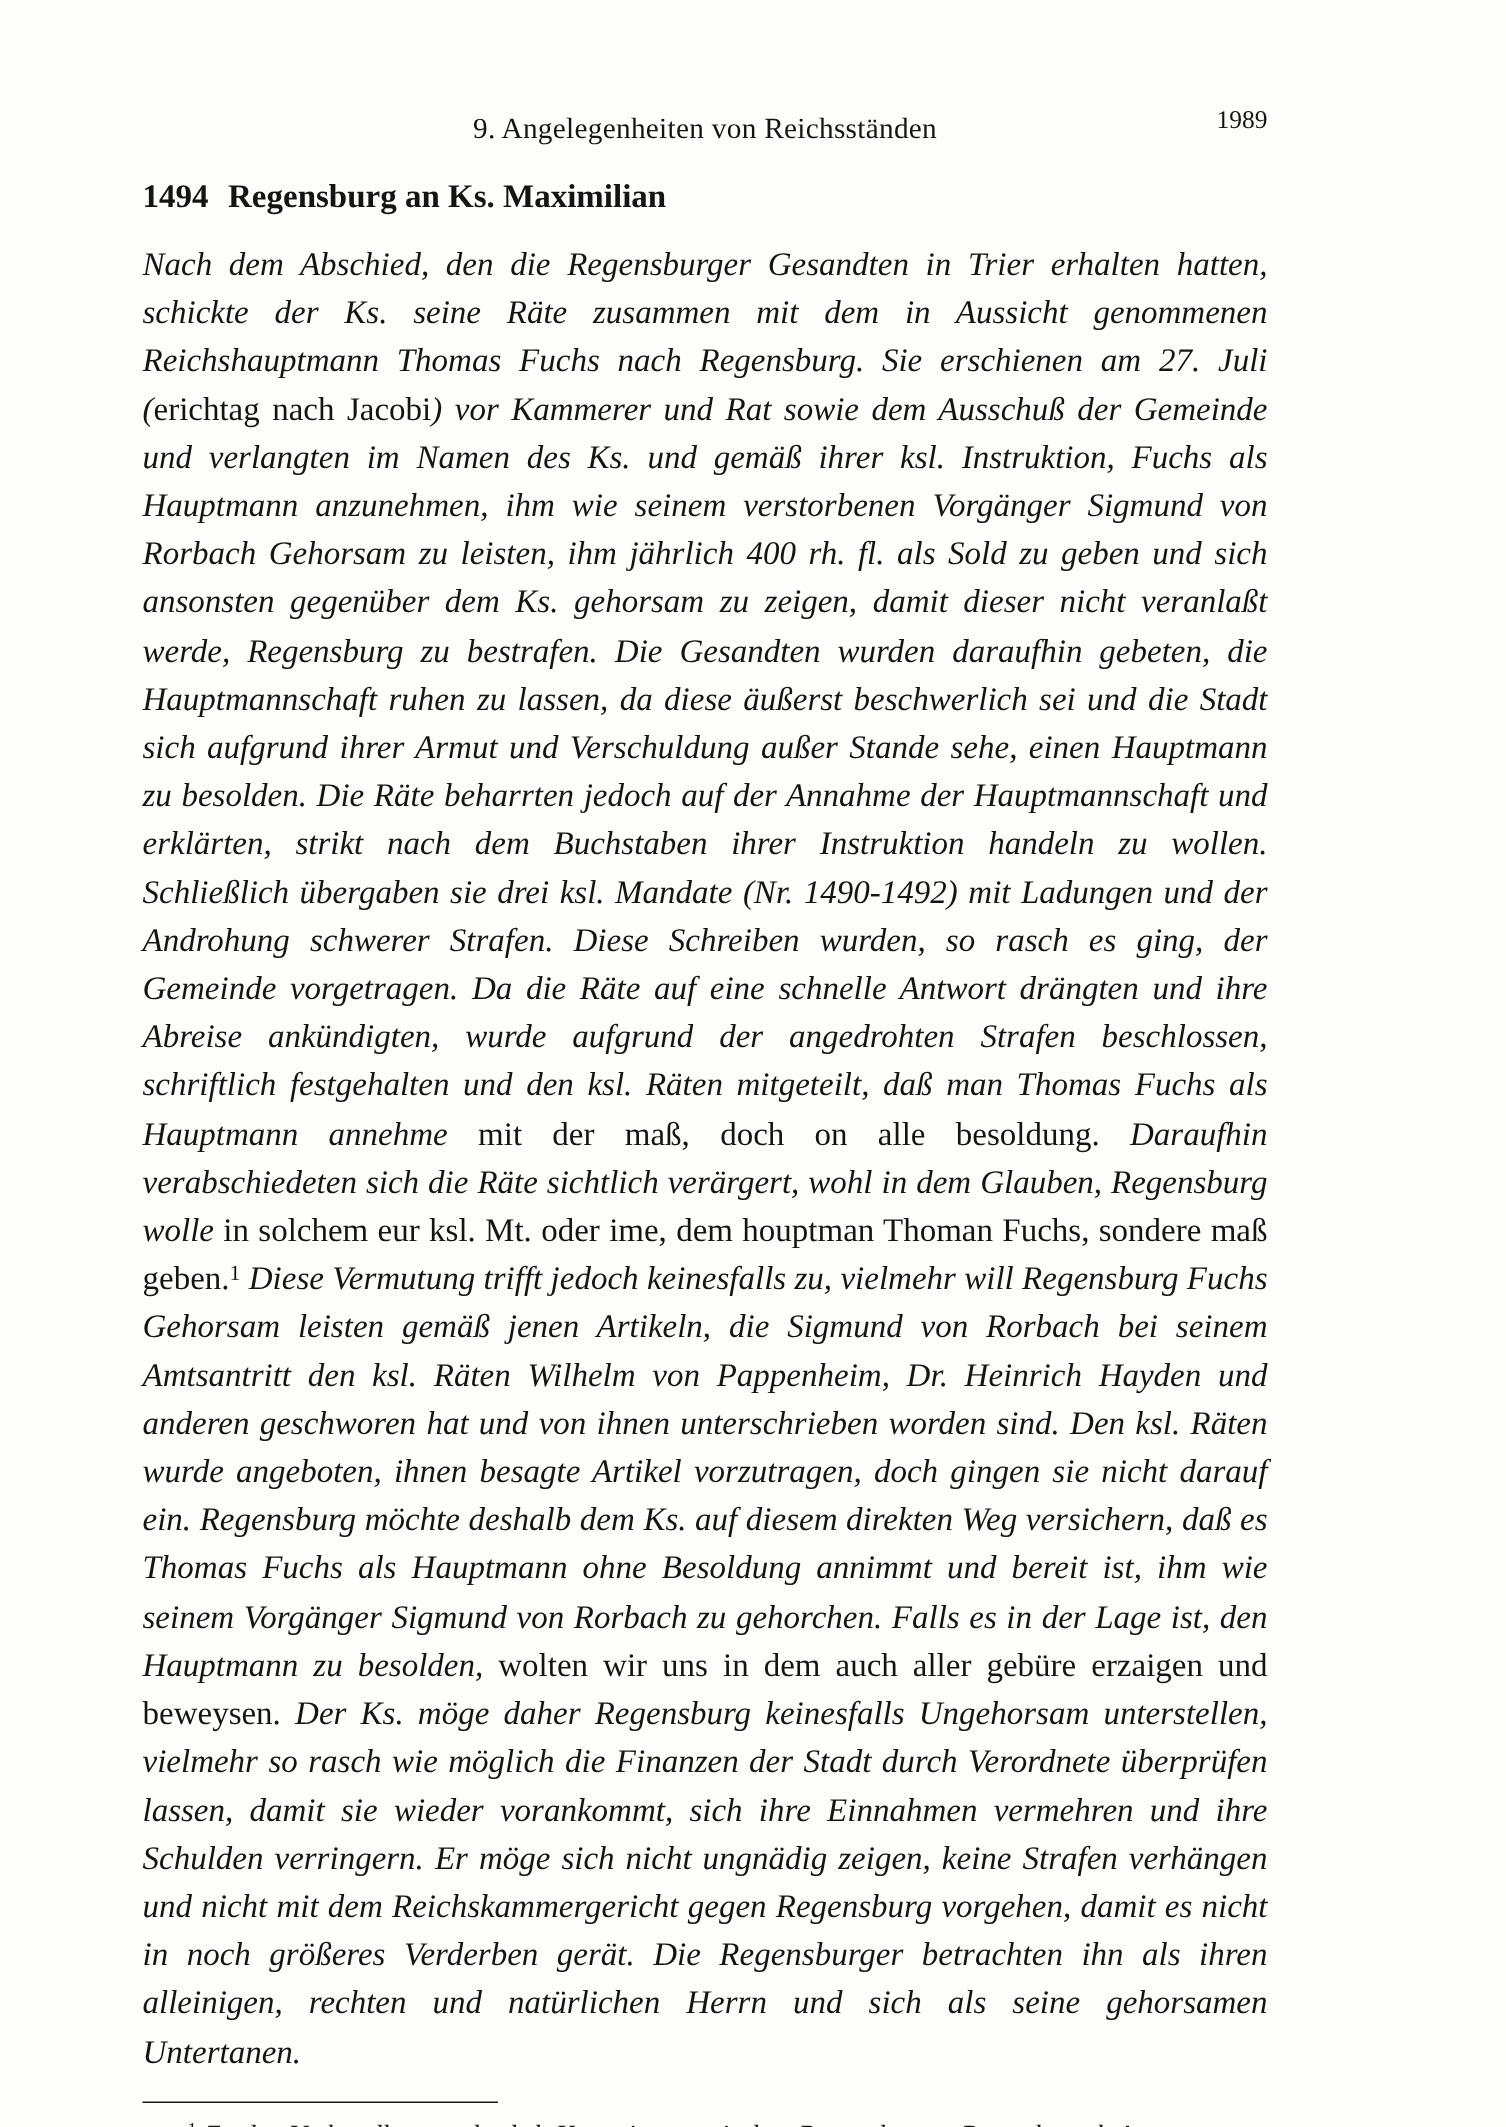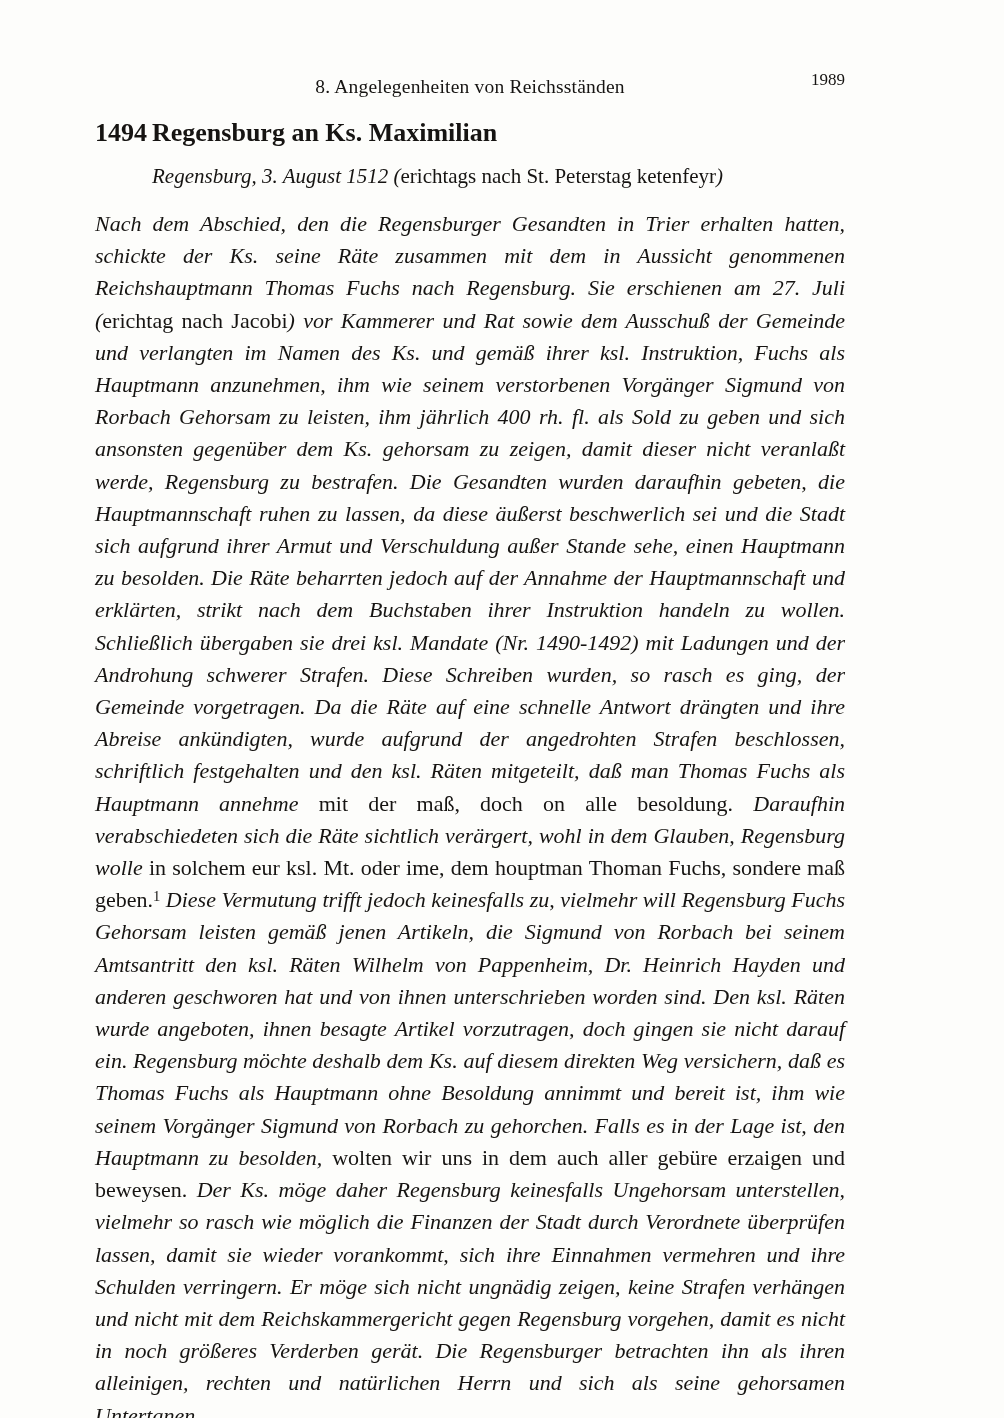--- a/index.html
+++ b/index.html
@@ -27,21 +27,21 @@
     letter-spacing: 0.2px;
   }
   .page-number {
     position: absolute;
     right: 0;
     top: -6px;
     font-size: 17px;
   }
   .doc-heading {
     font-weight: bold;
-    font-size: 26px;
+    font-size: 22px;
     margin-bottom: 12px;
   }
   .doc-number { display: inline-block; width: 57px; }
   .dateline, .source-line {
     font-size: 21px;
     font-style: italic;
     margin-left: 57px;
     line-height: 32px;
   }
   .body-text {
@@ -81,29 +81,28 @@
     text-indent: 30px;
     hyphens: auto;
   }
 </style>
 </head>
 <body>
 
 <div class="page">
 
   <header class="running-head">
-    <span class="running-title">8. Angelegenheiten von Reichsständen</span>
+    <span class="running-title">9. Angelegenheiten von Reichsständen</span>
     <span class="page-number">1989</span>
   </header>
 
   <div class="doc-heading">
     <span class="doc-number">1494</span><span class="doc-title">Regensburg an Ks. Maximilian</span>
   </div>
 
-  <p class="dateline"><span class="run-italic">Regensburg, 3. August 1512 (</span><span class="run-roman">erichtags nach St. Peterstag ketenfeyr</span><span class="run-italic">)</span></p>
 
 
   <div class="body-text"><span class="run-italic">Nach dem Abschied, den die Regensburger Gesandten in Trier erhalten hatten, schickte der Ks. seine Räte zusammen mit dem in Aussicht genommenen Reichshauptmann Thomas Fuchs nach Regensburg. Sie erschienen am 27. Juli (</span><span class="run-roman">erichtag nach Jacobi</span><span class="run-italic">) vor Kammerer und Rat sowie dem Ausschuß der Gemeinde und verlangten im Namen des Ks. und gemäß ihrer ksl. Instruktion, Fuchs als Hauptmann anzunehmen, ihm wie seinem verstorbenen Vorgänger Sigmund von Rorbach Gehorsam zu leisten, ihm jährlich 400 rh. fl. als Sold zu geben und sich ansonsten gegenüber dem Ks. gehorsam zu zeigen, damit dieser nicht veranlaßt werde, Regensburg zu bestrafen. Die Gesandten wurden daraufhin gebeten, die Hauptmannschaft ruhen zu lassen, da diese äußerst beschwerlich sei und die Stadt sich aufgrund ihrer Armut und Verschuldung außer Stande sehe, einen Hauptmann zu besolden. Die Räte beharrten jedoch auf der Annahme der Hauptmannschaft und erklärten, strikt nach dem Buchstaben ihrer Instruktion handeln zu wollen. Schließlich übergaben sie drei ksl. Mandate (Nr. 1490-1492) mit Ladungen und der Androhung schwerer Strafen. Diese Schreiben wurden, so rasch es ging, der Gemeinde vorgetragen. Da die Räte auf eine schnelle Antwort drängten und ihre Abreise ankündigten, wurde aufgrund der angedrohten Strafen beschlossen, schriftlich festgehalten und den ksl. Räten mitgeteilt, daß man Thomas Fuchs als Hauptmann annehme </span><span class="run-roman">mit der maß, doch on alle besoldung. </span><span class="run-italic">Daraufhin verabschiedeten sich die Räte sichtlich verärgert, wohl in dem Glauben, Regensburg wolle </span><span class="run-roman">in solchem eur ksl. Mt. oder ime, dem houptman Thoman Fuchs, sondere maß geben.</span><sup class="run-sup">1</sup><span class="run-italic"> Diese Vermutung trifft jedoch keinesfalls zu, vielmehr will Regensburg Fuchs Gehorsam leisten gemäß jenen Artikeln, die Sigmund von Rorbach bei seinem Amtsantritt den ksl. Räten Wilhelm von Pappenheim, Dr. Heinrich Hayden und anderen geschworen hat und von ihnen unterschrieben worden sind. Den ksl. Räten wurde angeboten, ihnen besagte Artikel vorzutragen, doch gingen sie nicht darauf ein. Regensburg möchte deshalb dem Ks. auf diesem direkten Weg versichern, daß es Thomas Fuchs als Hauptmann ohne Besoldung annimmt und bereit ist, ihm wie seinem Vorgänger Sigmund von Rorbach zu gehorchen. Falls es in der Lage ist, den Hauptmann zu besolden, </span><span class="run-roman">wolten wir uns in dem auch aller gebüre erzaigen und beweysen. </span><span class="run-italic">Der Ks. möge daher Regensburg keinesfalls Ungehorsam unterstellen, vielmehr so rasch wie möglich die Finanzen der Stadt durch Verordnete überprüfen lassen, damit sie wieder vorankommt, sich ihre Einnahmen vermehren und ihre Schulden verringern. Er möge sich nicht ungnädig zeigen, keine Strafen verhängen und nicht mit dem Reichskammergericht gegen Regensburg vorgehen, damit es nicht in noch größeres Verderben gerät. Die Regensburger betrachten ihn als ihren alleinigen, rechten und natürlichen Herrn und sich als seine gehorsamen Untertanen.</span></div>
 
   <hr class="footnote-sep">
 
   <div class="footnote"><sup class="run-sup">1</sup><span class="run-italic"> Zu den Verhandlungen der ksl. Kommissare mit dem Regensburger Rat vgl. auch </span><span class="run-smallcaps">Angermeier</span><span class="run-italic">, Regensburgische Chronik, S. 186-188; </span></div>
 
 </div>
 

